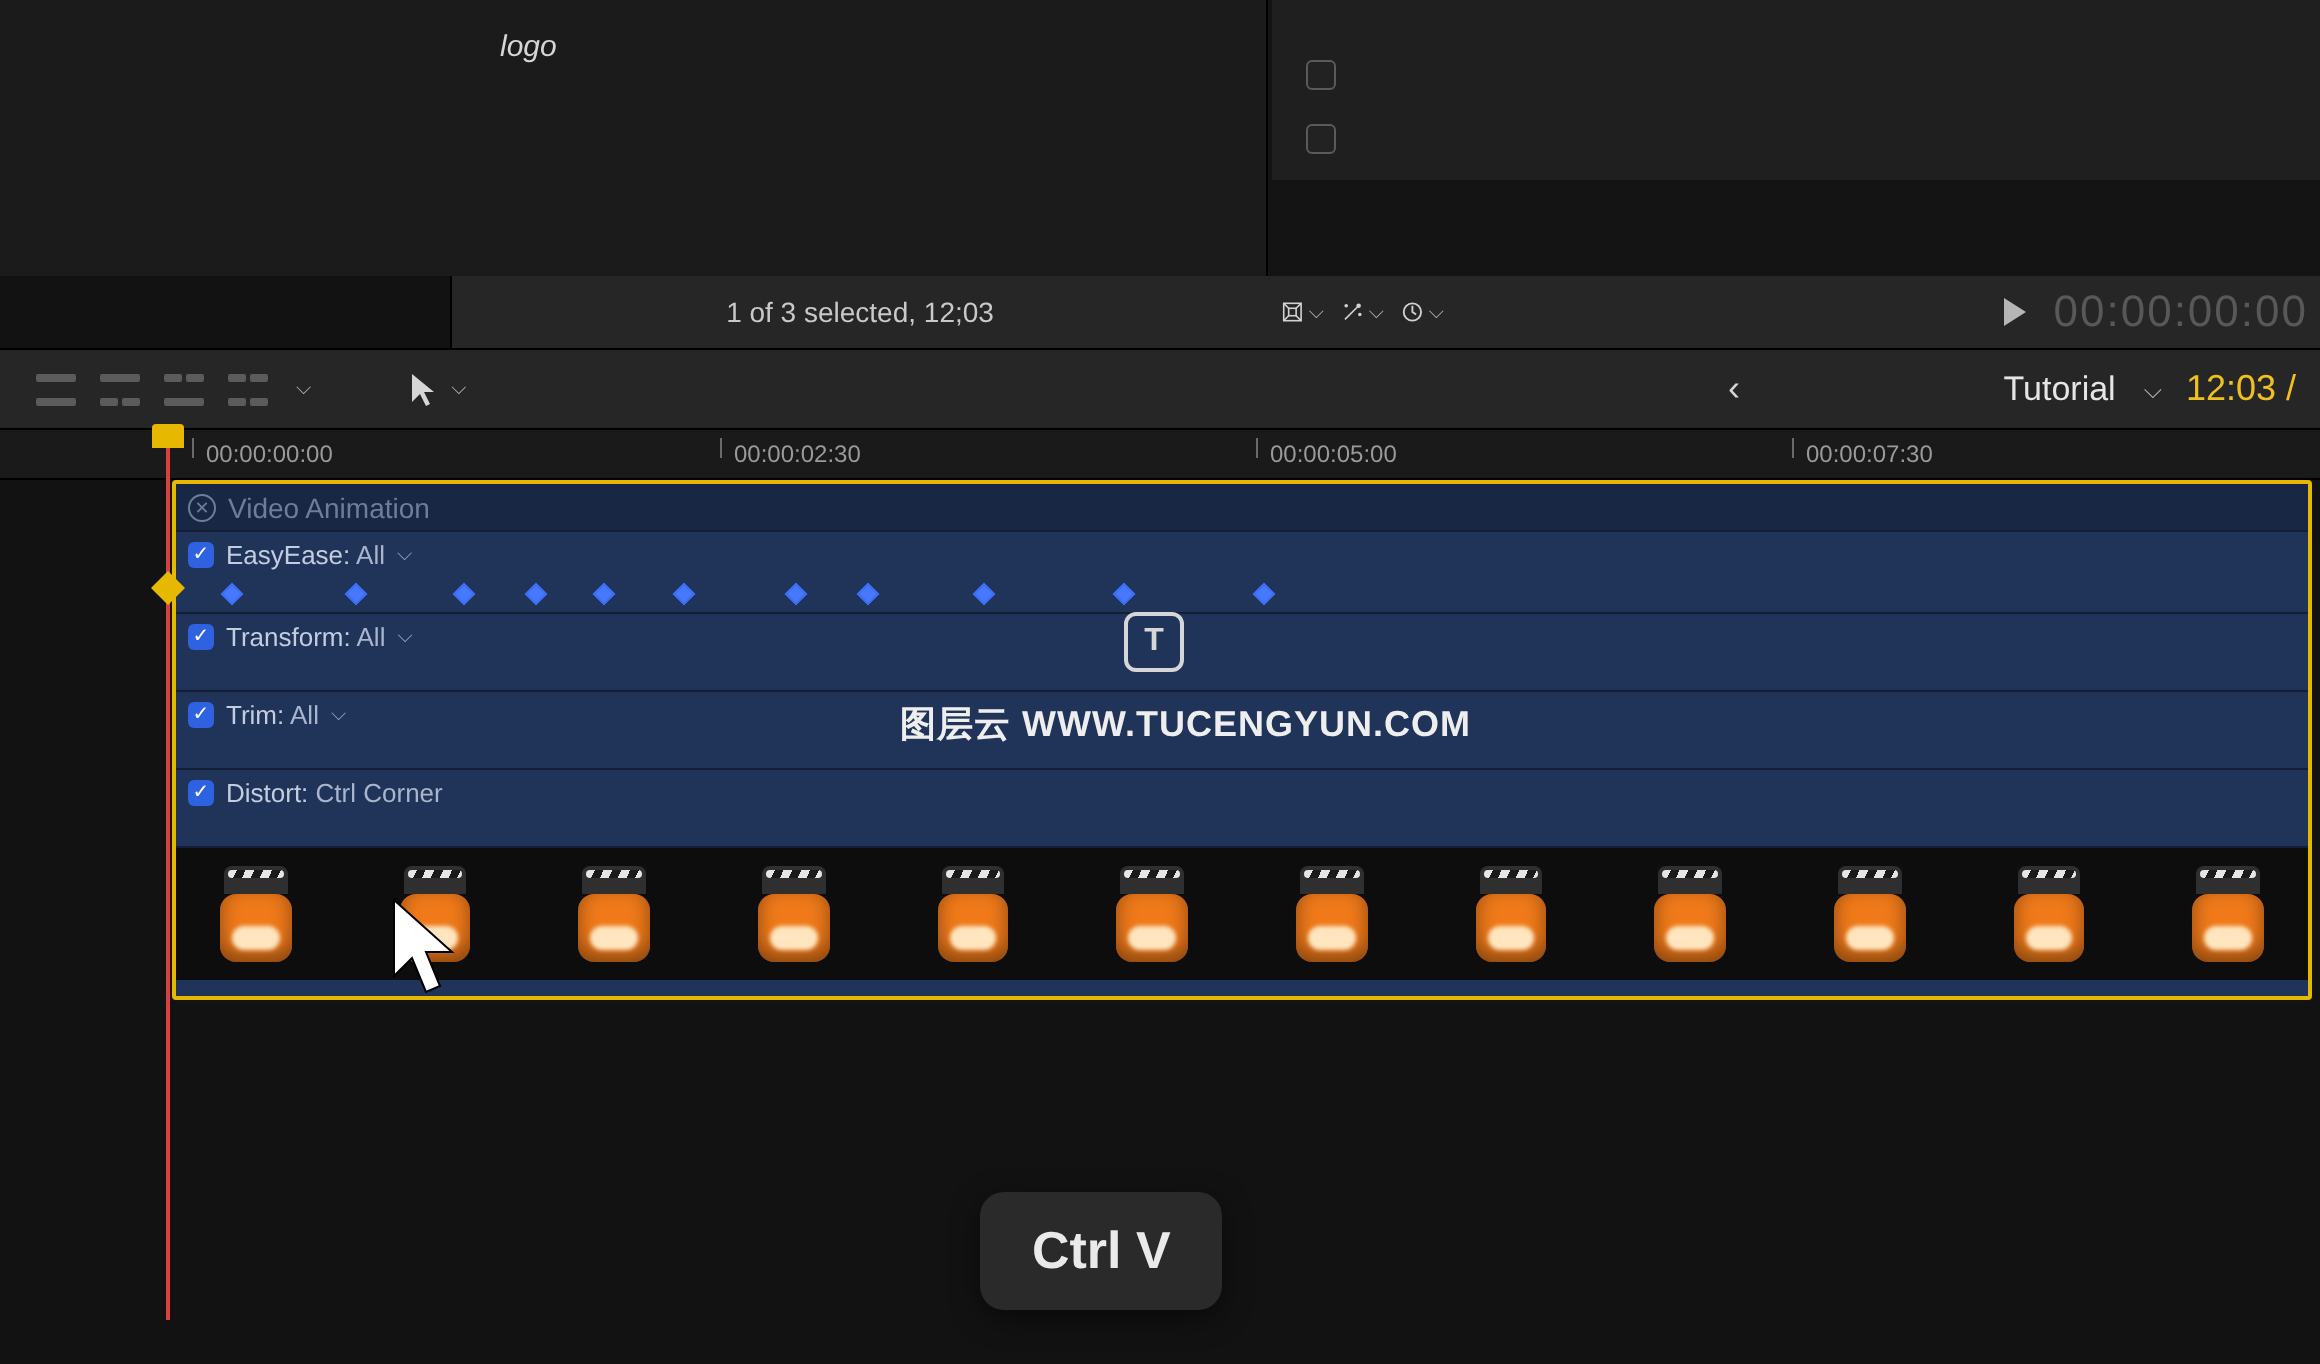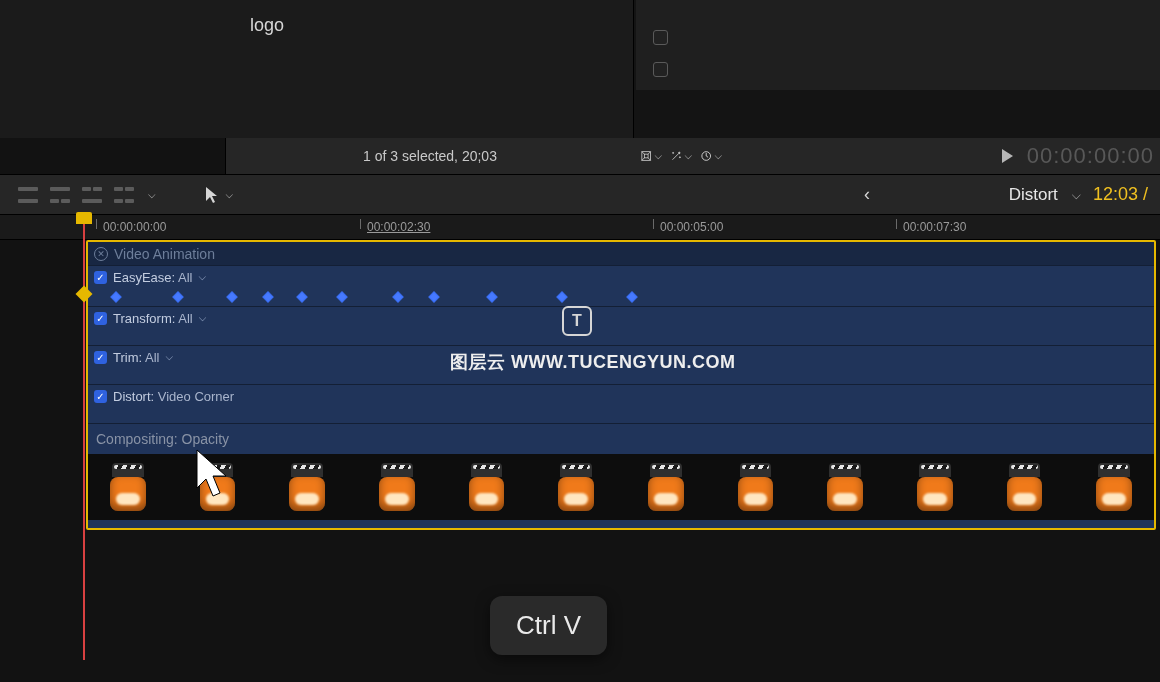--- a/index.html
+++ b/index.html
@@ -1,21 +1,21 @@
 <!DOCTYPE html>
 <html><head>
 <meta charset="utf-8">
 <style>
 * { margin: 0; padding: 0; box-sizing: border-box; font-family: -apple-system, "Helvetica Neue", Arial, sans-serif; }
 html, body { width: 1160px; height: 682px; background: #121212; color: #c9c9c9; overflow: hidden; }
 
 
 .top-area { position: relative; height: 138px; background: #141414; }
 .left-browser { position: absolute; left: 0; top: 0; width: 634px; height: 138px; background: #1b1b1b; border-right: 1px solid #000; }
-.browser-label { position: absolute; left: 250px; top: 15px; font-size: 18px; color: #d6d6d6; }
+.browser-label { position: absolute; left: 250px; top: 15px; font-size: 15px; color: #d6d6d6; font-style: italic; }
 .right-inspector { position: absolute; left: 636px; top: 0; right: 0; height: 90px; background: #1f1f1f; }
 .chk-box { position: absolute; width: 15px; height: 15px; border: 1px solid #5a5a5a; border-radius: 3px; background: #222; }
 .chk-1 { left: 653px; top: 30px; }
 .chk-2 { left: 653px; top: 62px; }
 
 
 .mid-row { position: absolute; top: 138px; left: 0; right: 0; height: 36px; background: #262626; display: flex; align-items: center; }
 .left-panel-bottom { position: absolute; left: 0; top: 0; width: 226px; height: 36px; background: #121212; border-right: 1px solid #000; }
 .mid-status { position: absolute; left: 226px; width: 408px; text-align: center; font-size: 14px; color: #c9c9c9; line-height: 36px; }
 .mid-tools { position: absolute; left: 640px; height: 36px; display: flex; align-items: center; gap: 8px; }
@@ -91,40 +91,40 @@
 
 .cursor-arrow { position: absolute; left: 192px; top: 448px; z-index: 80; }
 
 
 .t-badge { position: absolute; left: 562px; top: 306px; width: 30px; height: 30px; border: 2px solid #d6d6d6; border-radius: 6px; display: flex; align-items: center; justify-content: center; color: #d6d6d6; font-weight: 700; font-size: 16px; z-index: 60; }
 
 
 .watermark { position: absolute; left: 450px; top: 350px; font-size: 18px; font-weight: 700; color: #eee; z-index: 60; letter-spacing: .5px; }
 
 
-.shortcut-pill { position: absolute; left: 490px; top: 596px; background: #2a2a2a; color: #eaeaea; font-size: 26px; font-weight: 400; padding: 14px 26px; border-radius: 12px; z-index: 90; box-shadow: 0 4px 14px rgba(0,0,0,.5); }
+.shortcut-pill { position: absolute; left: 490px; top: 596px; background: #2a2a2a; color: #eaeaea; font-size: 26px; font-weight: 700; padding: 14px 26px; border-radius: 12px; z-index: 90; box-shadow: 0 4px 14px rgba(0,0,0,.5); }
 
 
 svg { display: block; }
 </style>
 </head>
 <body>
 
 <div class="top-area">
   <div class="left-browser">
     <span class="browser-label">logo</span>
   </div>
   <div class="right-inspector"></div>
   <div class="chk-box chk-1"></div>
   <div class="chk-box chk-2"></div>
 </div>
 
 <div class="mid-row">
   <div class="left-panel-bottom"></div>
-  <div class="mid-status">1 of 3 selected, 20;03</div>
+  <div class="mid-status">1 of 3 selected, 12;03</div>
 
   <div class="mid-tools">
     <div class="toolbtn">
       <svg width="20" height="20" viewBox="0 0 20 20" stroke="#d2d2d2" stroke-width="1.3" fill="none">
         <rect x="3" y="3" width="14" height="14"></rect>
           <rect x="7" y="7" width="6" height="6"></rect>
         <line x1="3" y1="3" x2="7" y2="7"></line>
           <line x1="17" y1="3" x2="13" y2="7"></line>
         <line x1="3" y1="17" x2="7" y2="13"></line>
           <line x1="17" y1="17" x2="13" y2="13"></line>
@@ -190,37 +190,37 @@
   <div class="pointer-tool">
     <svg width="16" height="18" viewBox="0 0 16 18" fill="#d6d6d6">
       <path d="M2 1 L2 15 L6 11 L9 17 L11 16 L8 10 L13 10 Z"></path>
     </svg>
     <span class="chev-small">⌵</span>
   </div>
 
   <div class="back-arrow">‹</div>
 
   <div class="tl-right">
-    <span class="tl-title">Distort</span>
+    <span class="tl-title">Tutorial</span>
     <span class="chev-small" style="font-size:12px">⌵</span>
     <span class="yellow-tc">12:03 /</span>
   </div>
 </div>
 
 <div class="time-ruler">
   <div class="ruler-track" id="ruler-track">
       <div class="tick" style="left: 16px;">
         <div class="tmark"></div>
         <span>00:00:00:00</span>
       </div>
-      <div class="tick" style="left: 280px; text-decoration: underline;">
+      <div class="tick" style="left: 280px;">
         <div class="tmark"></div>
         <span>00:00:02:30</span>
       </div>
-      <div class="tick" style="left: 548px; margin-left: 25px;">
+      <div class="tick" style="left: 548px;">
         <div class="tmark"></div>
         <span>00:00:05:00</span>
       </div>
       <div class="tick" style="left: 816px;">
         <div class="tmark"></div>
         <span>00:00:07:30</span>
       </div>
     </div>
 </div>
 
@@ -267,27 +267,26 @@
         <div class="track-head">
           <div class="chk-on">✓</div>
           <span class="track-name">Trim: <span class="val">All</span></span>
           <span class="chev-d">⌵</span>
         </div>
         <div style="height: 16px;"></div>
       </div>
       <div class="track">
         <div class="track-head">
           <div class="chk-on">✓</div>
-          <span class="track-name">Distort: <span class="val">Video Corner</span></span>
+          <span class="track-name">Distort: <span class="val">Ctrl Corner</span></span>
         </div>
         <div style="height: 16px;"></div>
       </div>
     </div>
 
-  <div class="single-label">Compositing: Opacity</div>
 
   <div class="thumb-row" id="thumb-row">
       <div class="thumb">
         <div class="slate"></div>
         <div class="blob"></div>
       </div>
       <div class="thumb">
         <div class="slate"></div>
         <div class="blob"></div>
       </div>

